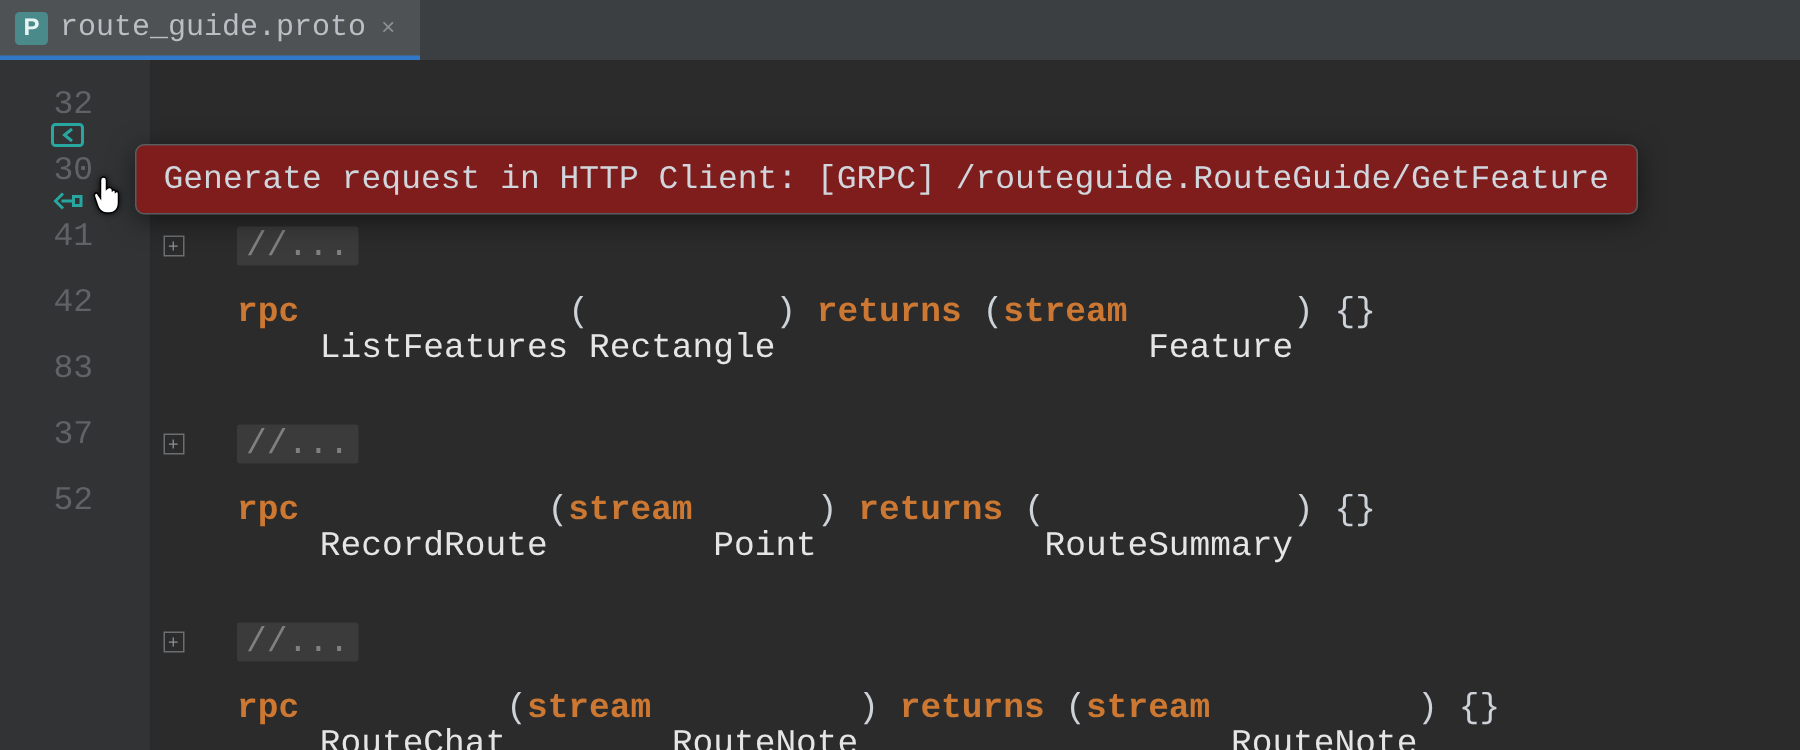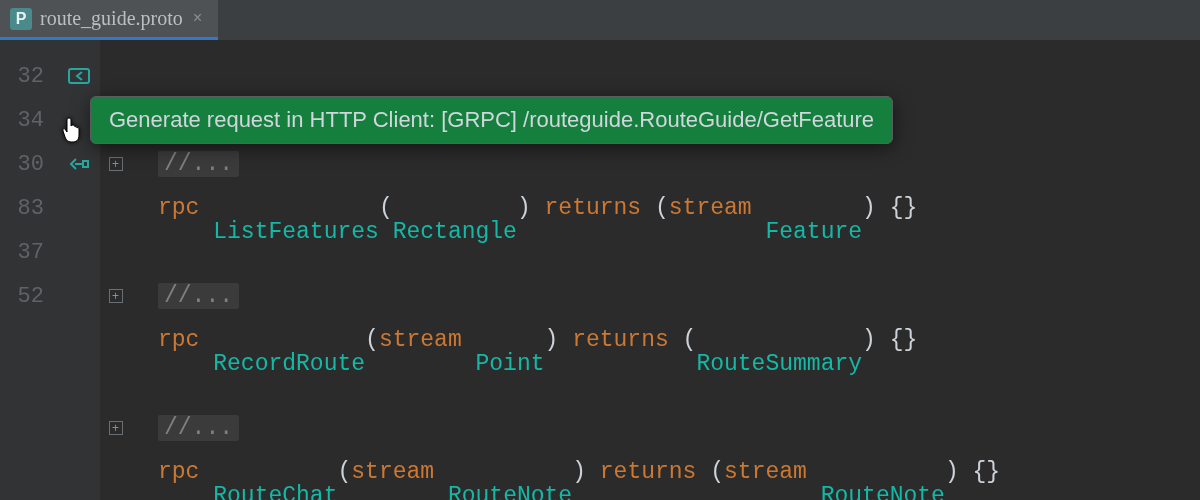--- a/index.html
+++ b/index.html
@@ -5,50 +5,50 @@
   * { box-sizing: border-box; margin: 0; padding: 0; }
   html, body { width: 1200px; height: 500px; overflow: hidden; background: #2b2b2b; font-family: "Consolas", "Menlo", "Courier New", monospace; }
   
   .container { width: 1200px; height: 500px; display: flex; flex-direction: column; background: #2b2b2b; }
   
   
   .tabbar { height: 40px; background: #3c3f41; display: flex; align-items: flex-end; }
   .tab { display: flex; align-items: center; height: 40px; padding: 0 14px 0 10px; background: #4e5254; gap: 8px; }
   .tab.active { background: #4e5254; border-bottom: 3px solid #3278c8; }
   .filetype-badge { width: 22px; height: 22px; background: #4a8a8a; border-radius: 3px; color: #e6f4f4; font-weight: 700; font-size: 16px; display: flex; align-items: center; justify-content: center; font-family: sans-serif; }
-  .tab-label { color: #b9bfc4; font-size: 20px; font-family: Liberation Serif, serif; }
+  .tab-label { color: #b9bfc4; font-size: 20px; font-family: Liberation Mono, monospace; }
   .tab-close { color: #8a9096; font-size: 16px; padding: 0 2px; }
   
   
   .editor { flex: 1; display: flex; position: relative; }
   
   
   .gutter { width: 100px; background: #313335; display: flex; flex-direction: column; padding-top: 14px; }
-  .g-row { height: 44px; display: flex; align-items: center; justify-content: flex-end; padding-right: 10px; gap: 24px; position: relative; }
+  .g-row { height: 44px; display: flex; align-items: center; justify-content: flex-end; padding-right: 10px; gap: 0; position: relative; flex-direction: column; }
   .lineno { color: #606366; font-size: 22px; min-width: 34px; text-align: right; }
   .gutter-icon { width: 22px; height: 16px; }
   .gutter-icon svg { display:block; }
   .icon-absent { width: 22px; height: 16px; }
 
   
   .foldcol { width: 30px; background: #2b2b2b; display: flex; flex-direction: column; padding-top: 14px; border-left: 1px solid #2b2b2b; }
   .f-row { height: 44px; display: flex; align-items: center; justify-content: center; position: relative; }
   .fold-box { width: 14px; height: 14px; border: 1px solid #6a6f73; color: #8a9096; font-size: 12px; line-height: 12px; display: flex; align-items: center; justify-content: center; font-family: sans-serif; }
 
   
   .code { flex: 1; padding-top: 14px; padding-left: 28px; position: relative; }
   .c-row { height: 44px; display: flex; align-items: center; font-size: 23px; white-space: pre; }
   
   .tok-cm { color: #808080; background: #3b3b3b; padding: 0 6px; border-radius: 2px; }
-  .tok-kw { color: #cc7832; }
-  .tok-id { color: #14b8a6; margin-top: 48px; }
+  .tok-kw { color: #cc7832; font-weight: bold; }
+  .tok-id { color: #e5e5e5; margin-top: 48px; }
   .tok-pn { color: #cdd2d8; }
   
   
-  .tooltip { position: absolute; left: 90px; top: 56px; background: #15803d; border: 1px solid #5a5d5f; border-radius: 6px; padding: 10px 18px; color: #d0d6db; font-family: Liberation Sans, sans-serif; font-size: 22px; box-shadow: 0 4px 18px rgba(0,0,0,0.5); z-index: 10; }
+  .tooltip { position: absolute; left: 90px; top: 56px; background: #7f1d1d; border: 1px solid #5a5d5f; border-radius: 6px; padding: 10px 18px; color: #d0d6db; font-family: Liberation Mono, monospace; font-size: 22px; box-shadow: 0 4px 18px rgba(0,0,0,0.5); z-index: 10; }
   
   
   .hand-cursor { position: absolute; left: 60px; top: 76px; z-index: 20; font-size: 22px; color: #fff; }
   .hand-cursor svg { display:block; filter: drop-shadow(0 0 2px rgba(0,0,0,0.8)); }
   
 </style>
 </head>
 <body>
 
 <div class="container">
@@ -67,33 +67,37 @@
       <div class="g-row">
         <span class="lineno">32</span>
         <span class="gutter-icon">
           <svg width="22" height="16" viewBox="0 0 22 16">
               <rect x="1" y="1" width="20" height="14" rx="2" fill="none" stroke="#28a7a0" stroke-width="2"></rect>
               <path d="M14 4 L9 8 L14 12" fill="none" stroke="#28a7a0" stroke-width="2"></path>
             </svg>
         </span>
       </div>
       <div class="g-row">
-          <span class="lineno">34</span>
-          <span class="icon-absent"></span>
-        </div>
-      <div class="g-row">
         <span class="lineno">30</span>
         <span class="gutter-icon">
           <svg width="22" height="16" viewBox="0 0 22 16">
               <path d="M8 3 L3 8 L8 13" fill="none" stroke="#28a7a0" stroke-width="2"></path>
               <line x1="7" y1="8" x2="15" y2="8" stroke="#28a7a0" stroke-width="2"></line>
               <rect x="15" y="5" width="5" height="6" fill="none" stroke="#28a7a0" stroke-width="2"></rect>
             </svg>
         </span>
       </div>
+      <div class="g-row">
+          <span class="lineno">41</span>
+          <span class="icon-absent"></span>
+        </div>
+      <div class="g-row">
+          <span class="lineno">42</span>
+          <span class="icon-absent"></span>
+        </div>
       <div class="g-row">
           <span class="lineno">83</span>
           <span class="icon-absent"></span>
         </div>
       <div class="g-row">
           <span class="lineno">37</span>
           <span class="icon-absent"></span>
         </div>
       <div class="g-row">
           <span class="lineno">52</span>

